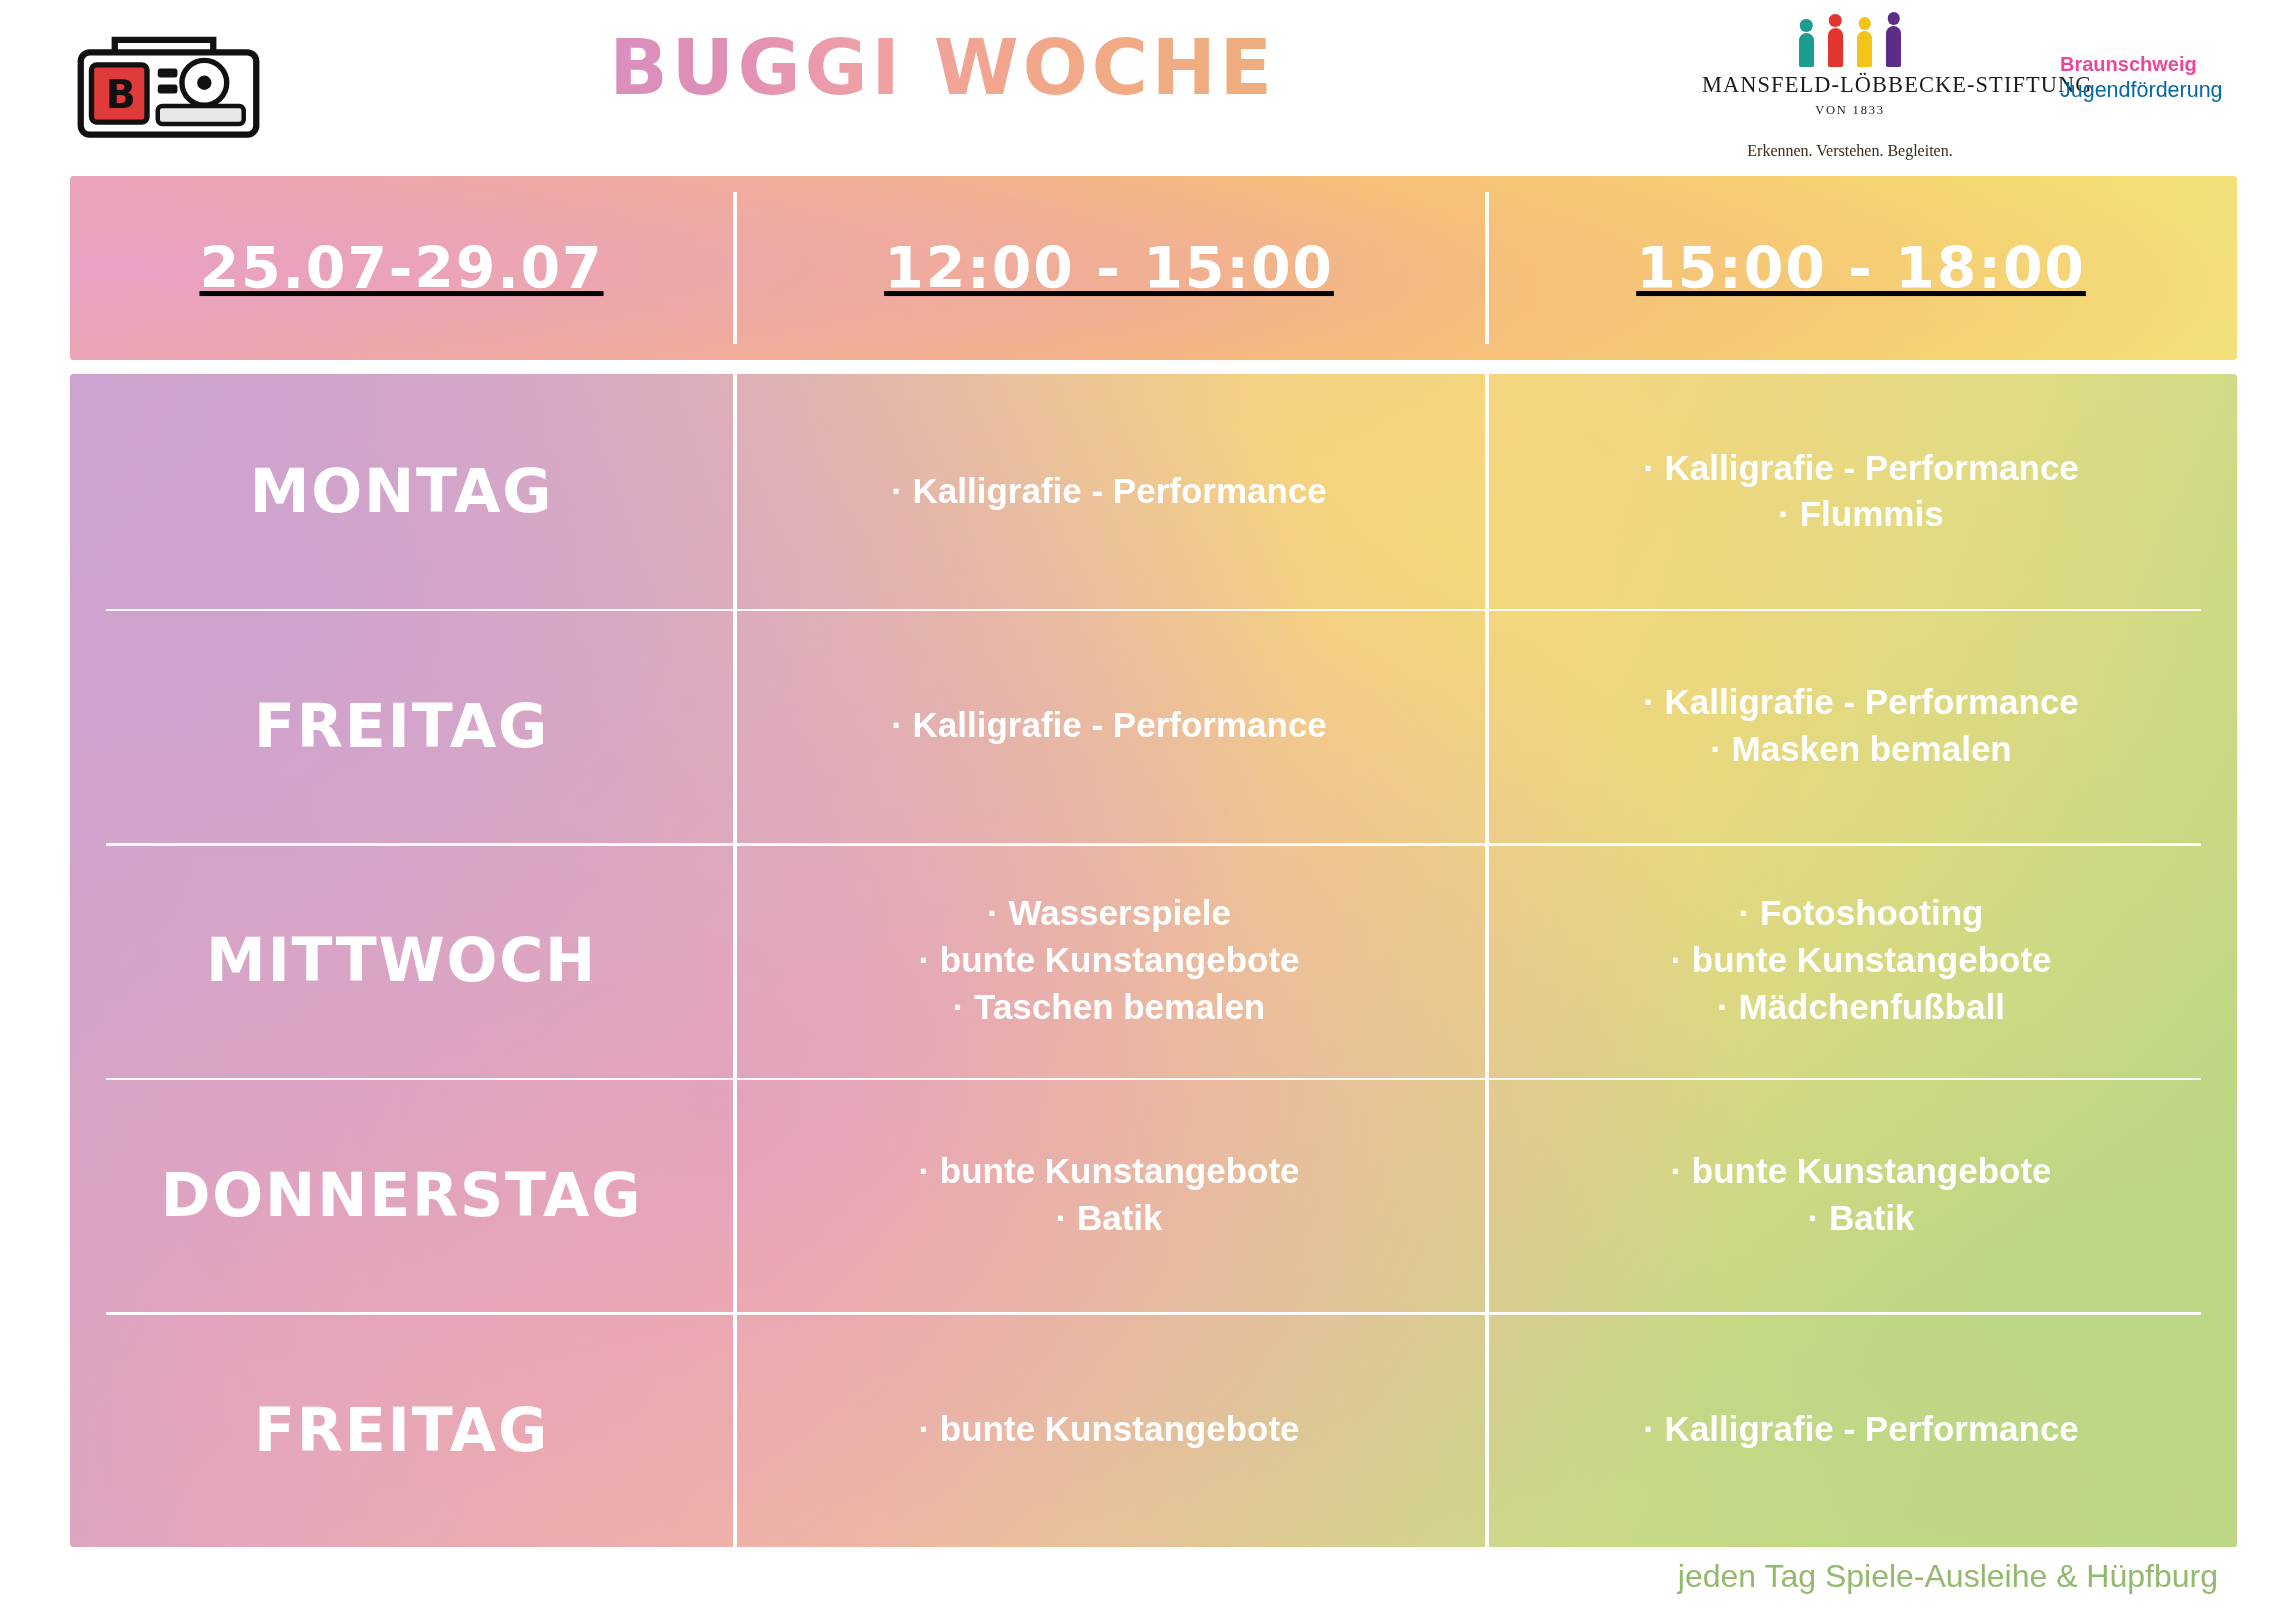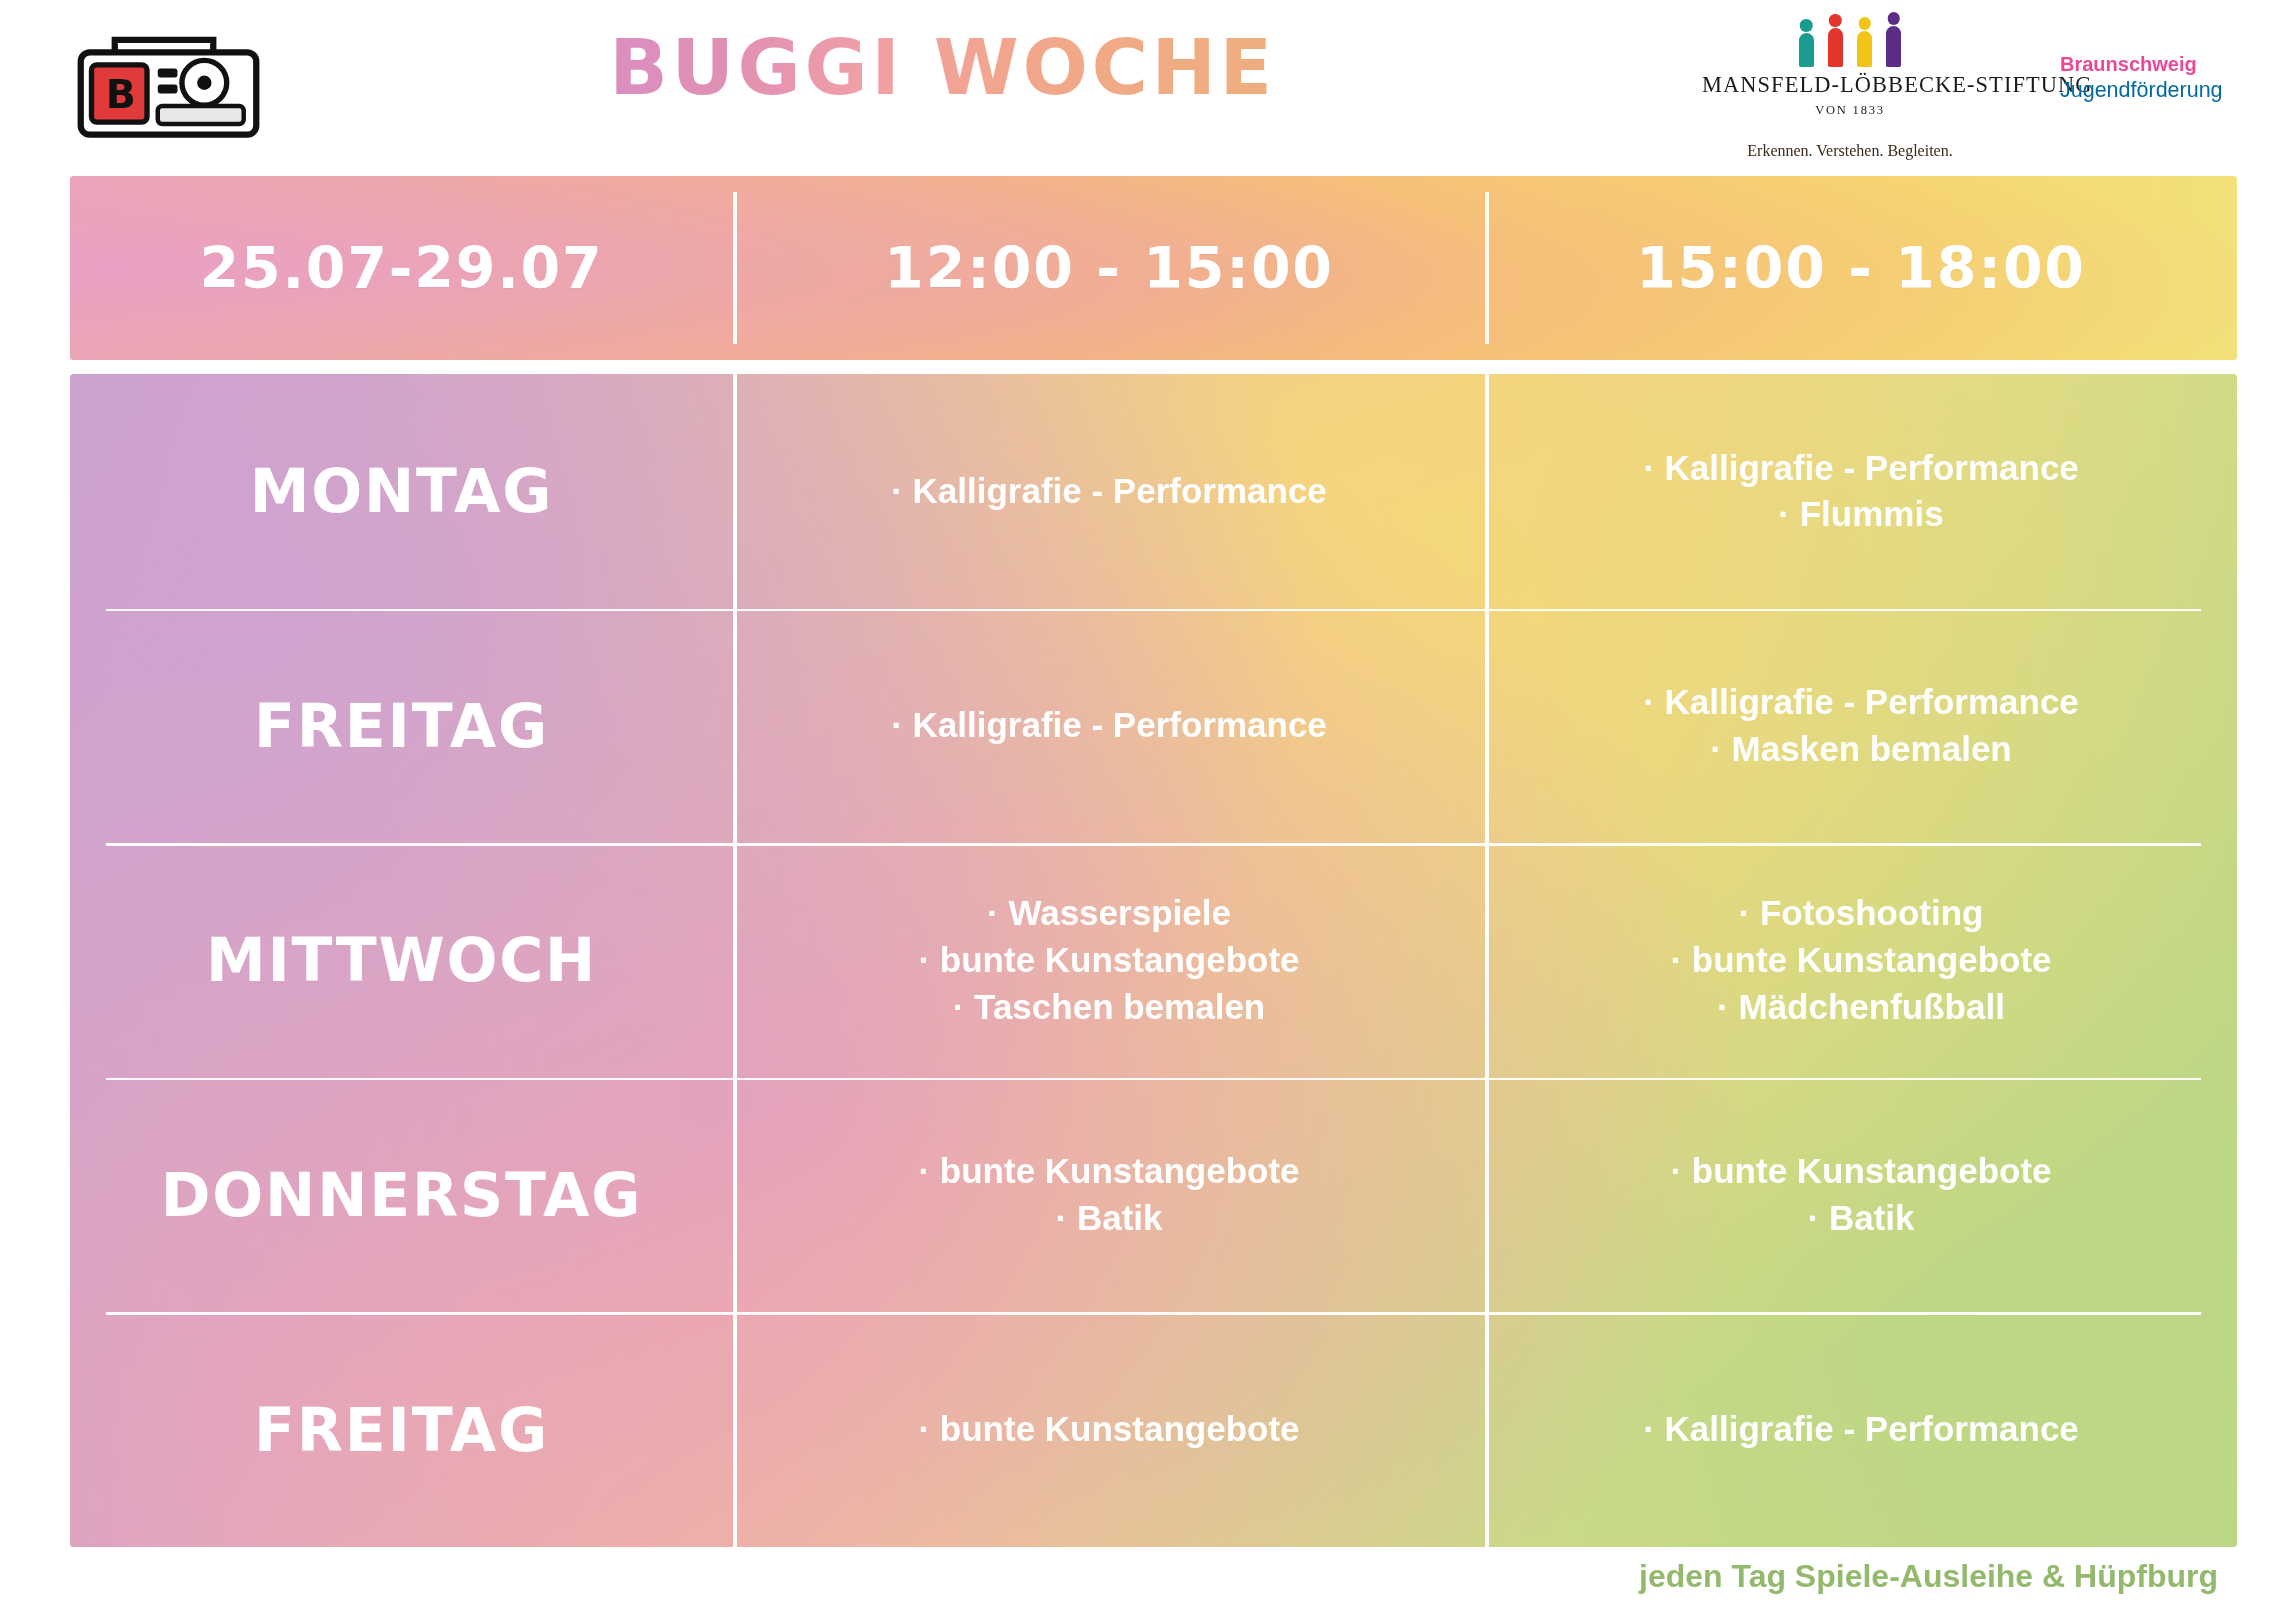--- a/index.html
+++ b/index.html
@@ -133,20 +133,21 @@
     top: 176px;
     width: 2167px;
     height: 184px;
     border-radius: 3.6px;
     background:
       radial-gradient(140% 190% at 2% 50%, #e9a0c4 0%, rgba(233,160,196,0) 46%),
       radial-gradient(120% 200% at 36% 60%, #f3b183 0%, rgba(243,177,131,0) 55%),
       linear-gradient(90deg, #eaa3c3 0%, #f2ab9c 22%, #f6bb7e 46%, #f8d070 68%, #f6d96f 86%, #f2e07a 100%);
     display: flex;
     align-items: center;
+    text-decoration: underline;
   }
   .head-cell {
     display: flex;
     align-items: center;
     justify-content: center;
     height: 100%;
     position: relative;
   }
   .head-cell.c0 { width: 663px; }
   .head-cell.c1 { width: 752px; }
@@ -254,21 +255,21 @@
   .footer {
     position: absolute;
     left: 0;
     top: 1558px;
     width: 2293px;
     text-align: right;
     padding-right: 75px;
   }
   .footer-text {
     font-family: "Liberation Sans", sans-serif;
-    font-weight: bold;
+    font-weight: normal;
     font-size: 32px;
     color: #93b96c;
   }
 </style>
 </head>
 <body>
 
 <div class="page">
 
   <div class="top-bar">

